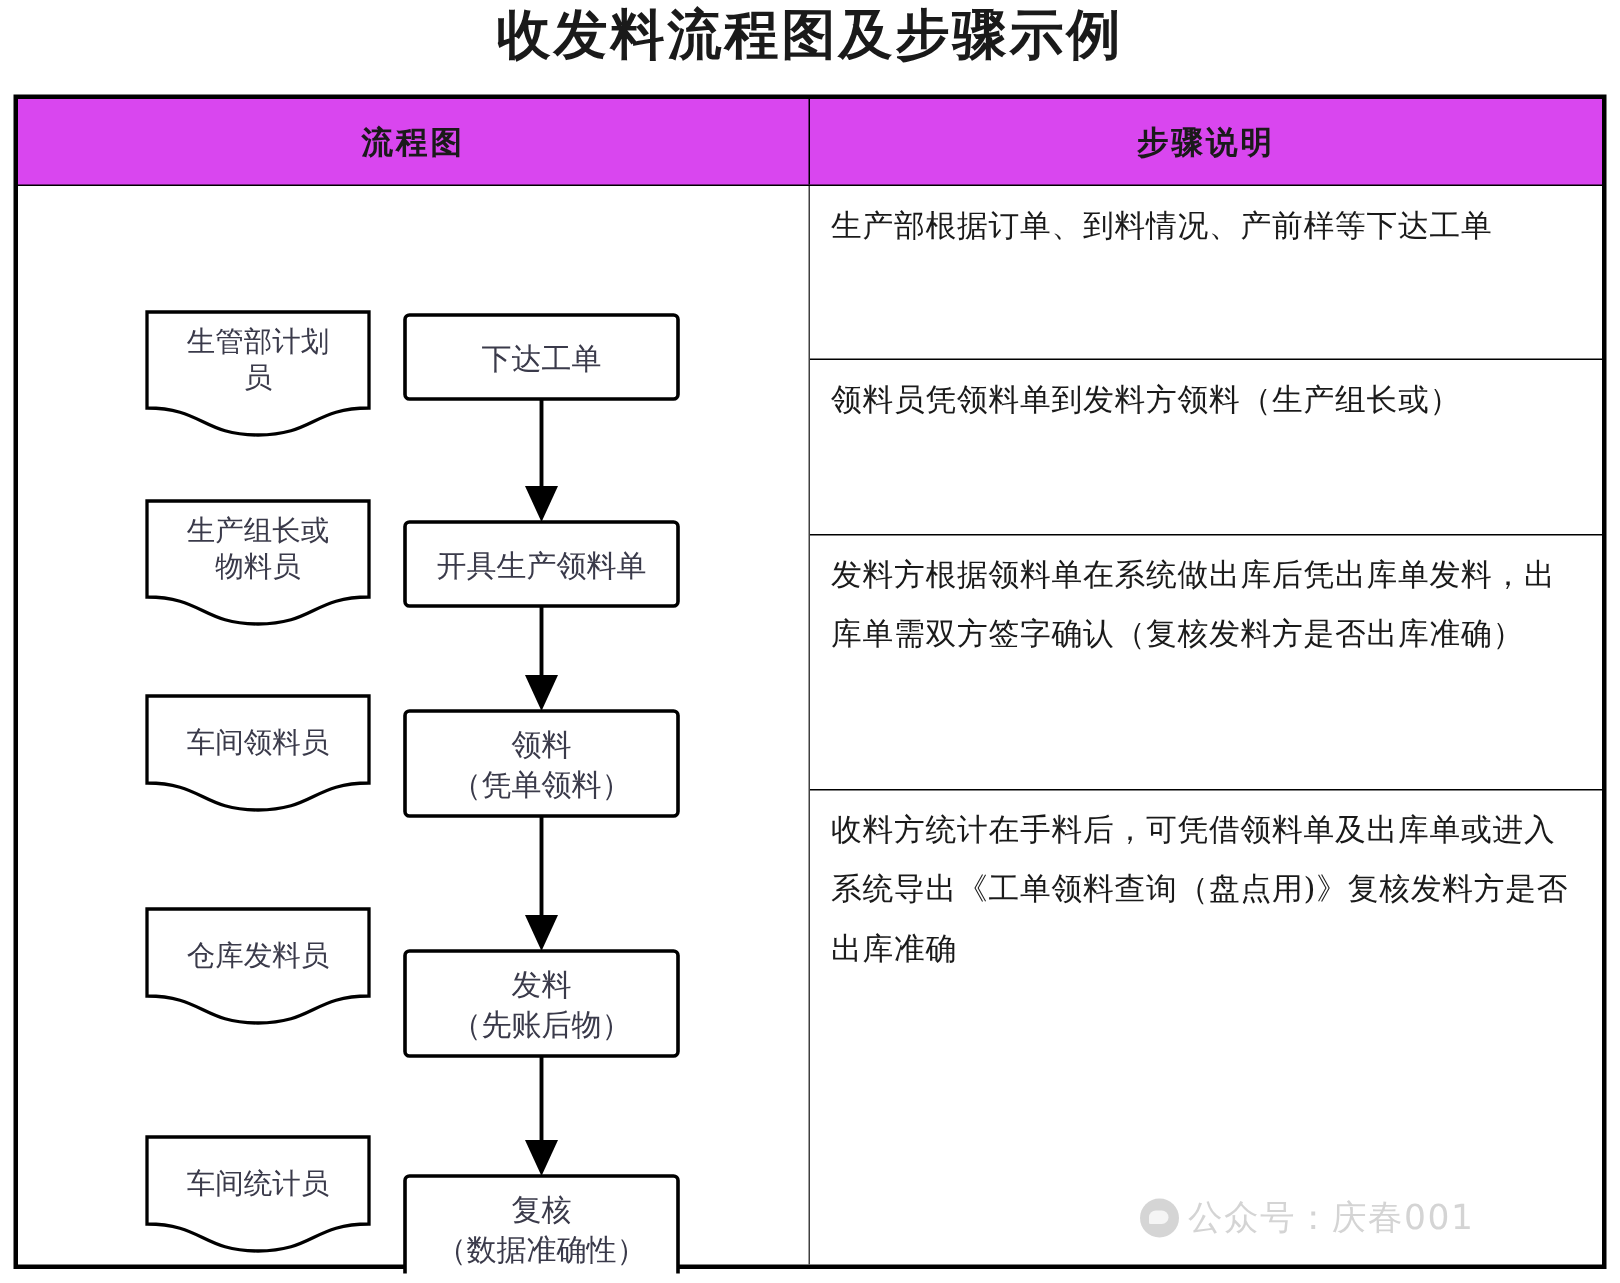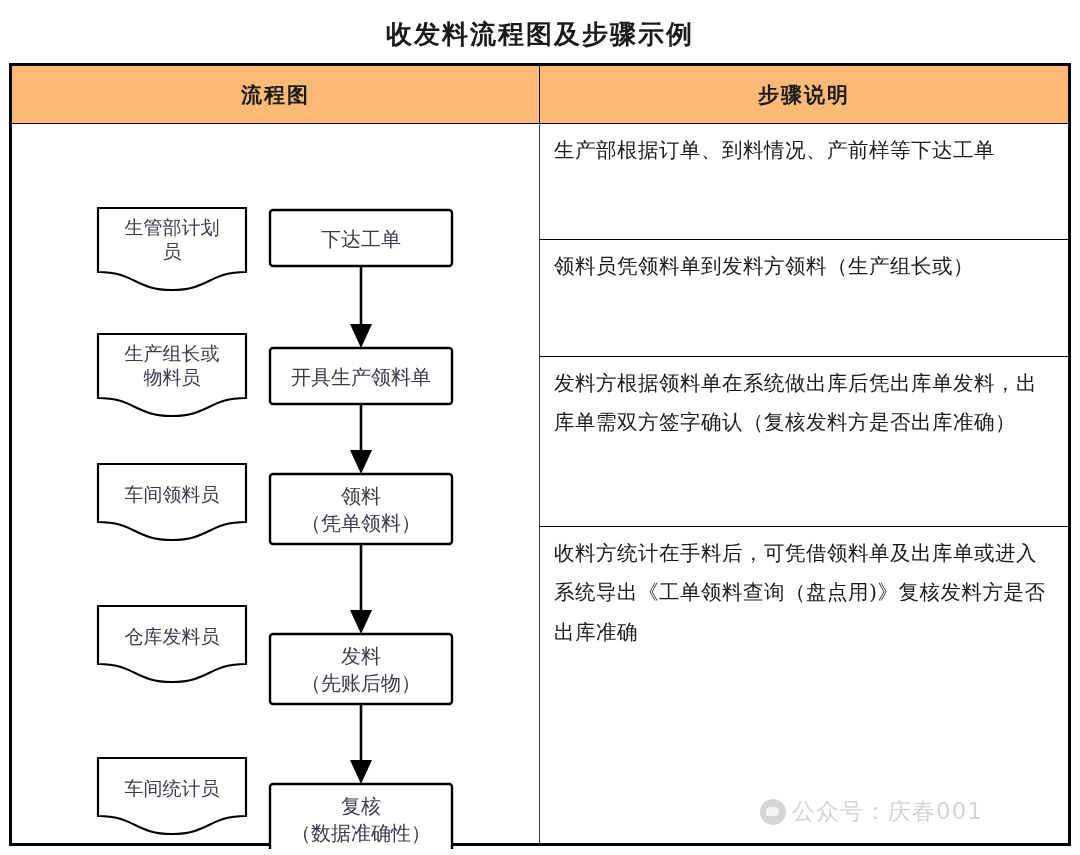--- a/index.html
+++ b/index.html
@@ -12,46 +12,46 @@
     height: 855px;
     font-family: "DejaVu Serif", "Liberation Serif", serif;
     color: #1a1a1a;
     position: relative;
     overflow: hidden;
   }
 
   
   .doc-title {
     text-align: center;
-    font-size: 26px;
+    font-size: 36px;
     font-weight: 700;
     letter-spacing: 2px;
-    padding-top: 16px;
+    padding-top: 3px;
     height: 40px;
     line-height: 40px;
-    font-family: Liberation Mono, monospace;
+    font-family: Liberation Serif, serif;
   }
 
   
   .flow-table {
     position: absolute;
     left: 9px;
     top: 63px;
     width: 1062px;
     height: 783px;
     border: 3px solid #000;
     box-sizing: border-box;
     display: flex;
     flex-direction: column;
     background: #fff;
   }
   .thead {
     display: flex;
     height: 57px;
-    background: #fdba74;
+    background: #d946ef;
     border-bottom: 1px solid #000;
     flex: 0 0 auto;
   }
   .th {
     display: flex;
     align-items: center;
     justify-content: center;
     font-size: 21px;
     font-weight: 700;
     letter-spacing: 2px;

